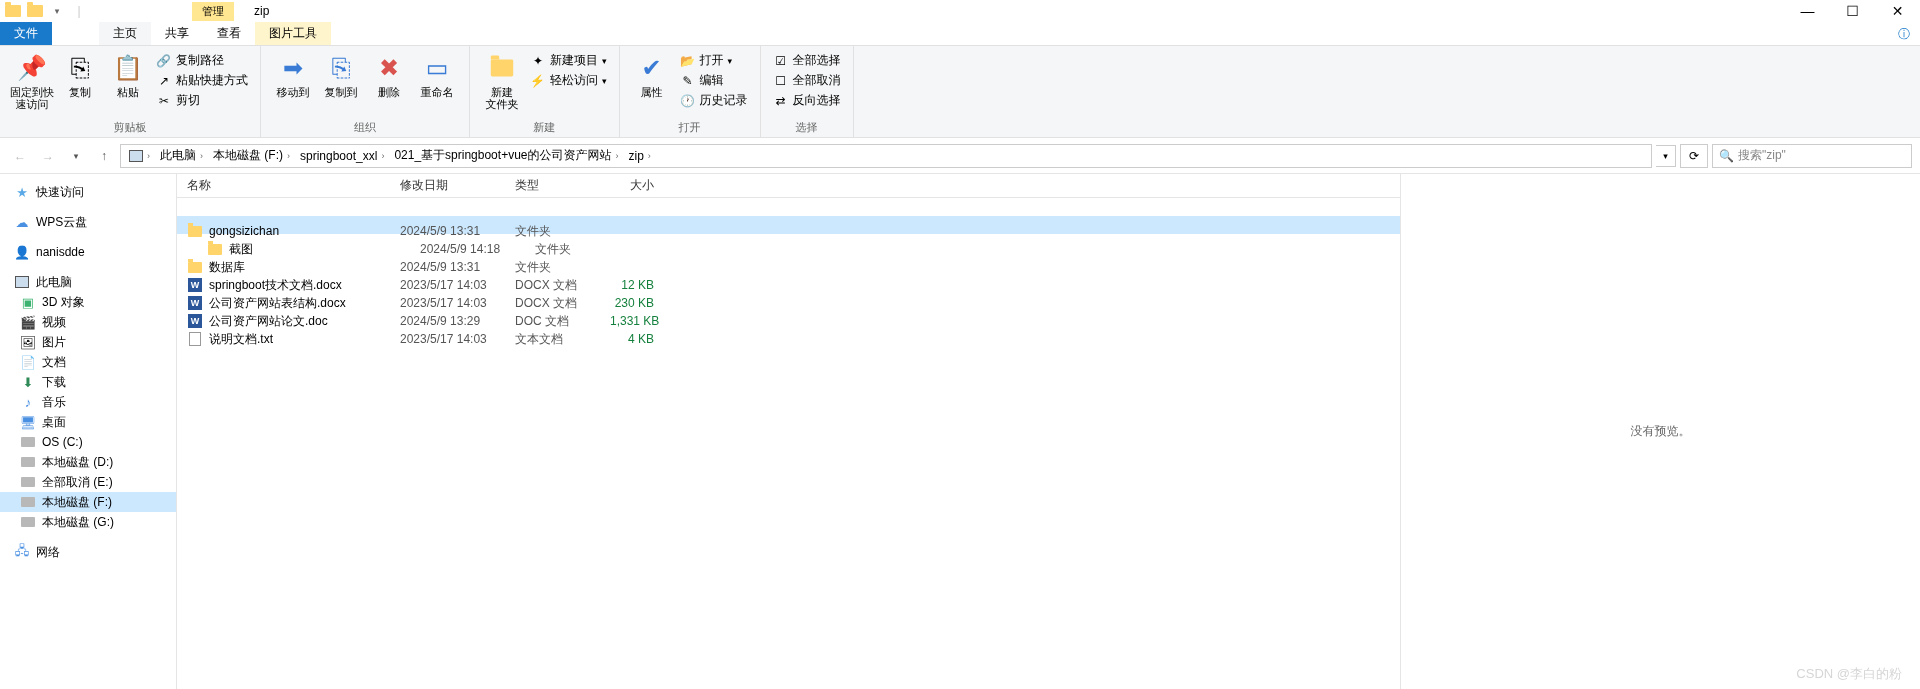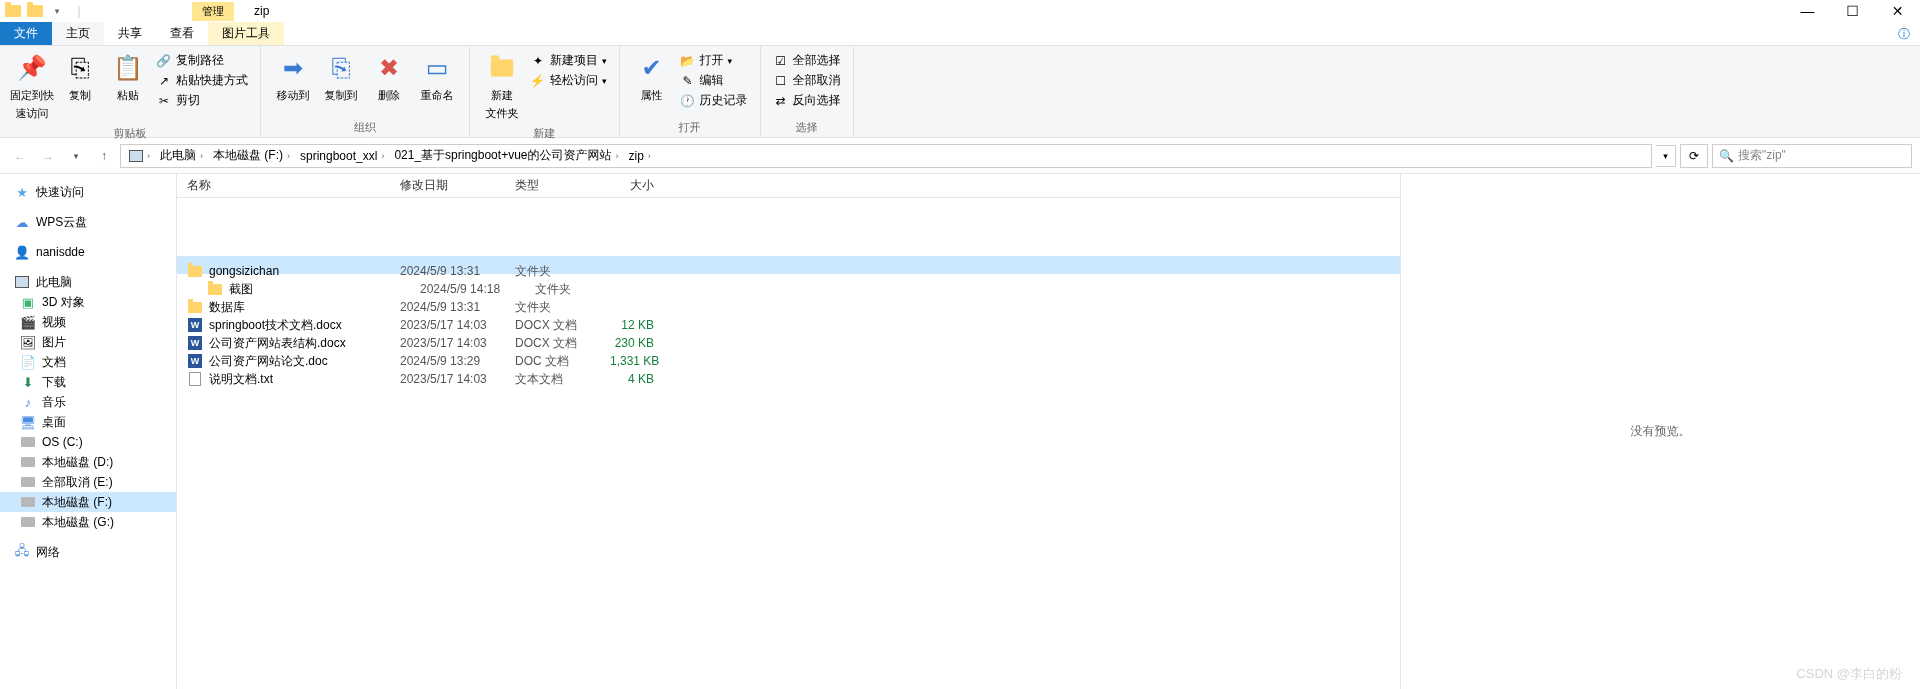--- a/index.html
+++ b/index.html
@@ -9,50 +9,50 @@
 .titlebar .qat-icon{width:18px;height:18px;margin:0 2px;display:flex;align-items:center;justify-content:center;}
 .folder-mini{width:16px;height:12px;background:#ffd46a;border-radius:1px;position:relative;}
 .folder-mini:before{content:"";position:absolute;top:-3px;left:0;width:6px;height:3px;background:#ffd46a;border-radius:1px 1px 0 0;}
 .tab-manage{background:#ffe792;padding:2px 10px;margin-left:100px;font-size:11px;}
 .title-text{margin-left:20px;font-size:12px;}
 .win-controls{margin-left:auto;display:flex;}
 .win-btn{width:45px;height:22px;display:flex;align-items:center;justify-content:center;font-size:14px;}
 .ribbon-tabs{height:24px;display:flex;align-items:stretch;border-bottom:1px solid #e1e1e1;}
 .ribbon-tab{padding:5px 14px;font-size:12px;display:flex;align-items:center;cursor:pointer;}
 .ribbon-tab.file{background:#1979ca;color:#fff;}
-.ribbon-tab.active{background:#f5f6f7;}
+.ribbon-tab.active{background:#f5f6f7;margin-left:47px;}
 .ribbon-tab.contextual{background:#fff5cc;}
 .help-icon{margin-left:auto;padding:4px 10px;color:#1979ca;}
 .ribbon{height:92px;background:#f5f6f7;border-bottom:1px solid #e1e1e1;display:flex;}
 .ribbon-group{border-right:1px solid #e1e1e1;padding:4px 8px 2px;display:flex;flex-direction:column;}
 .ribbon-group-body{flex:1;display:flex;align-items:flex-start;}
 .ribbon-group-label{text-align:center;font-size:11px;color:#666;padding-top:2px;}
 .big-btn{display:flex;flex-direction:column;align-items:center;width:48px;padding:2px;cursor:pointer;}
 .big-btn .ico{width:32px;height:32px;display:flex;align-items:center;justify-content:center;font-size:24px;}
-.big-btn .lbl{font-size:11px;text-align:center;line-height:18px;margin-top:2px;}
+.big-btn .lbl{font-size:11px;text-align:center;line-height:12px;margin-top:2px;}
 .small-list{display:flex;flex-direction:column;gap:3px;padding:2px 4px;}
 .small-item{display:flex;align-items:center;gap:4px;font-size:11px;cursor:pointer;}
 .small-item .si{width:16px;height:16px;display:flex;align-items:center;justify-content:center;}
 .addr-bar{height:36px;display:flex;align-items:center;padding:4px 8px;gap:4px;border-bottom:1px solid #e5e5e5;}
 .nav-btn{width:24px;height:24px;display:flex;align-items:center;justify-content:center;color:#555;cursor:pointer;}
 .nav-btn.disabled{color:#bbb;}
 .breadcrumb{flex:1;height:24px;border:1px solid #ccc;display:flex;align-items:center;padding:0 4px;gap:2px;}
 .crumb{display:flex;align-items:center;padding:0 4px;cursor:pointer;font-size:12px;}
 .crumb .chev{margin-left:4px;color:#666;font-size:9px;}
 .bc-dd{width:20px;height:22px;border:1px solid #ccc;border-left:none;display:flex;align-items:center;justify-content:center;}
 .refresh-box{width:28px;height:24px;border:1px solid #ccc;display:flex;align-items:center;justify-content:center;cursor:pointer;}
 .search-box{width:200px;height:24px;border:1px solid #ccc;display:flex;align-items:center;padding:0 6px;color:#888;}
 .main{display:flex;height:515px;}
 .sidebar{width:177px;border-right:1px solid #e5e5e5;padding:8px 0;overflow:auto;}
 .side-item{display:flex;align-items:center;gap:6px;padding:2px 8px 2px 20px;cursor:pointer;font-size:12px;height:20px;}
 .side-item.lvl1{padding-left:14px;}
 .side-item.selected{background:#cce8ff;}
 .side-spacer{height:10px;}
 .si-ico{width:16px;height:16px;display:flex;align-items:center;justify-content:center;font-size:13px;}
-.filelist{flex:1;display:flex;flex-direction:column;gap:40px;}
+.filelist{flex:1;display:flex;flex-direction:column;}
 .cols{display:flex;border-bottom:1px solid #e5e5e5;height:24px;align-items:center;}
 .col{padding:0 8px;font-size:12px;color:#333;}
 .col.name{width:215px;padding-left:10px;}
 .col.date{width:115px;}
 .col.type{width:95px;}
 .col.size{width:60px;text-align:right;}
 .rows{}
 .row{display:flex;align-items:center;height:18px;cursor:pointer;}
 .row.selected{background:#cce8ff;padding-left:20px;}
 .cell{padding:0 8px;font-size:12px;white-space:nowrap;overflow:hidden;margin-top:48px;}

